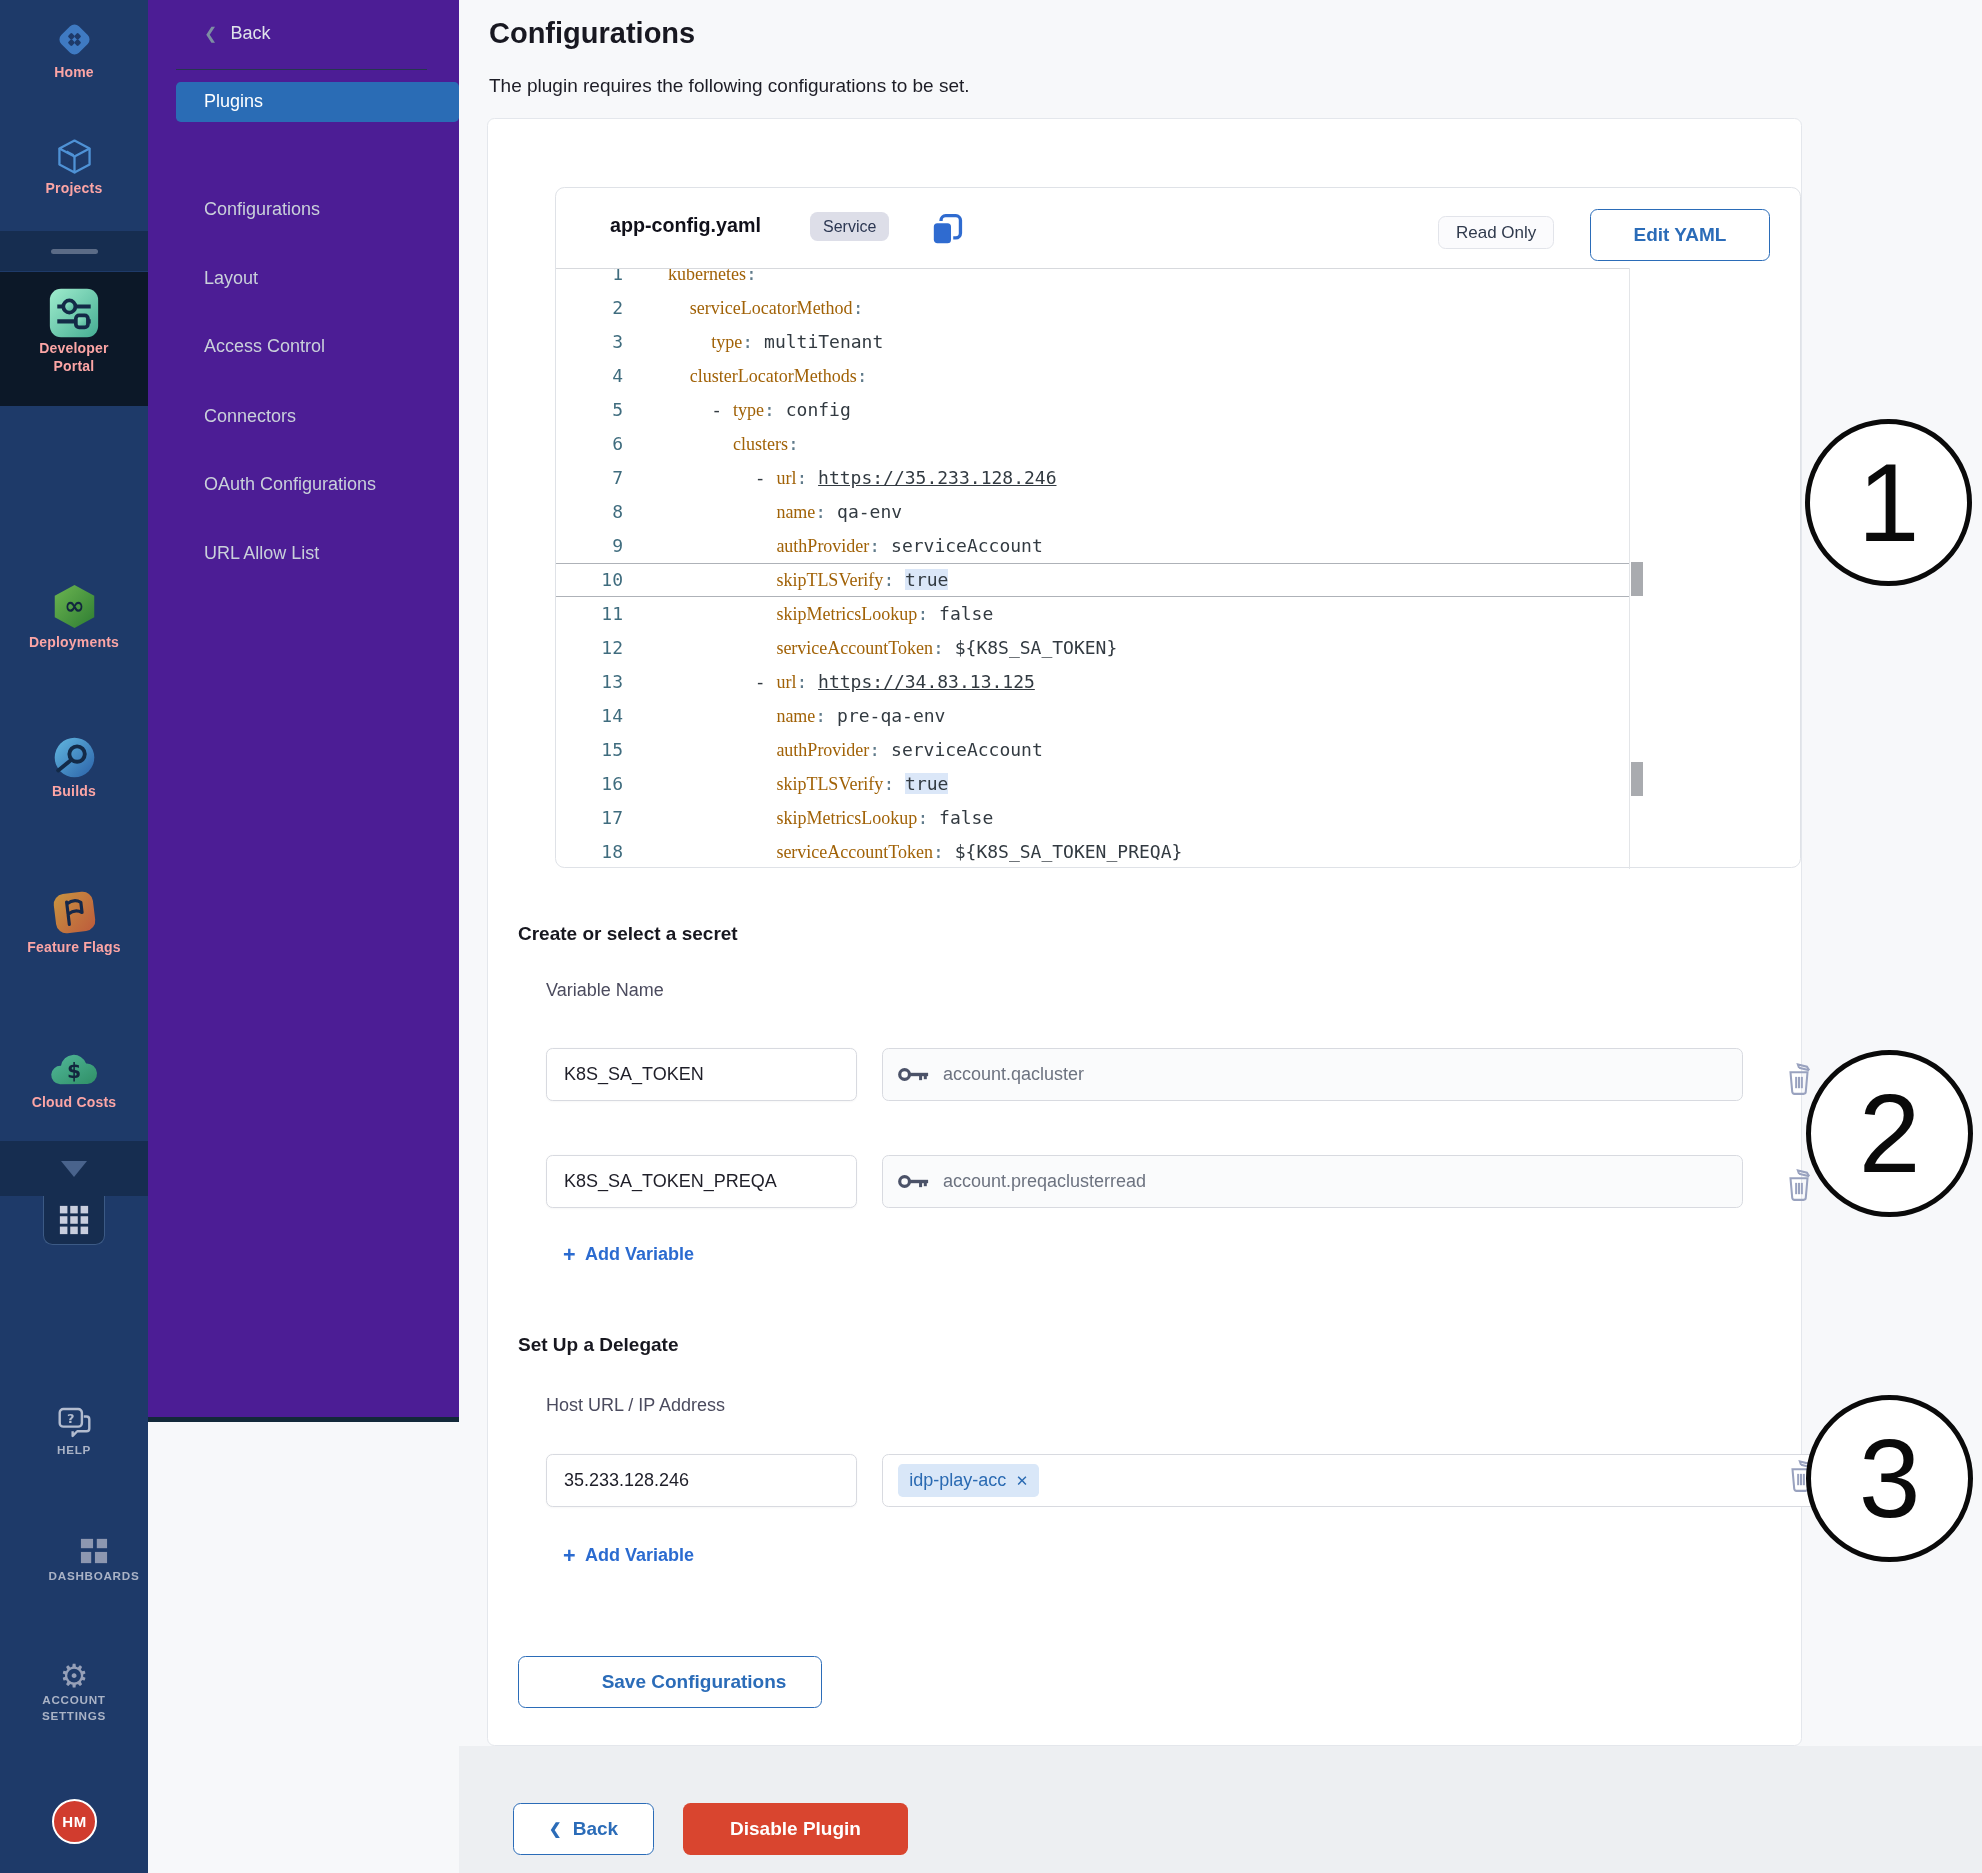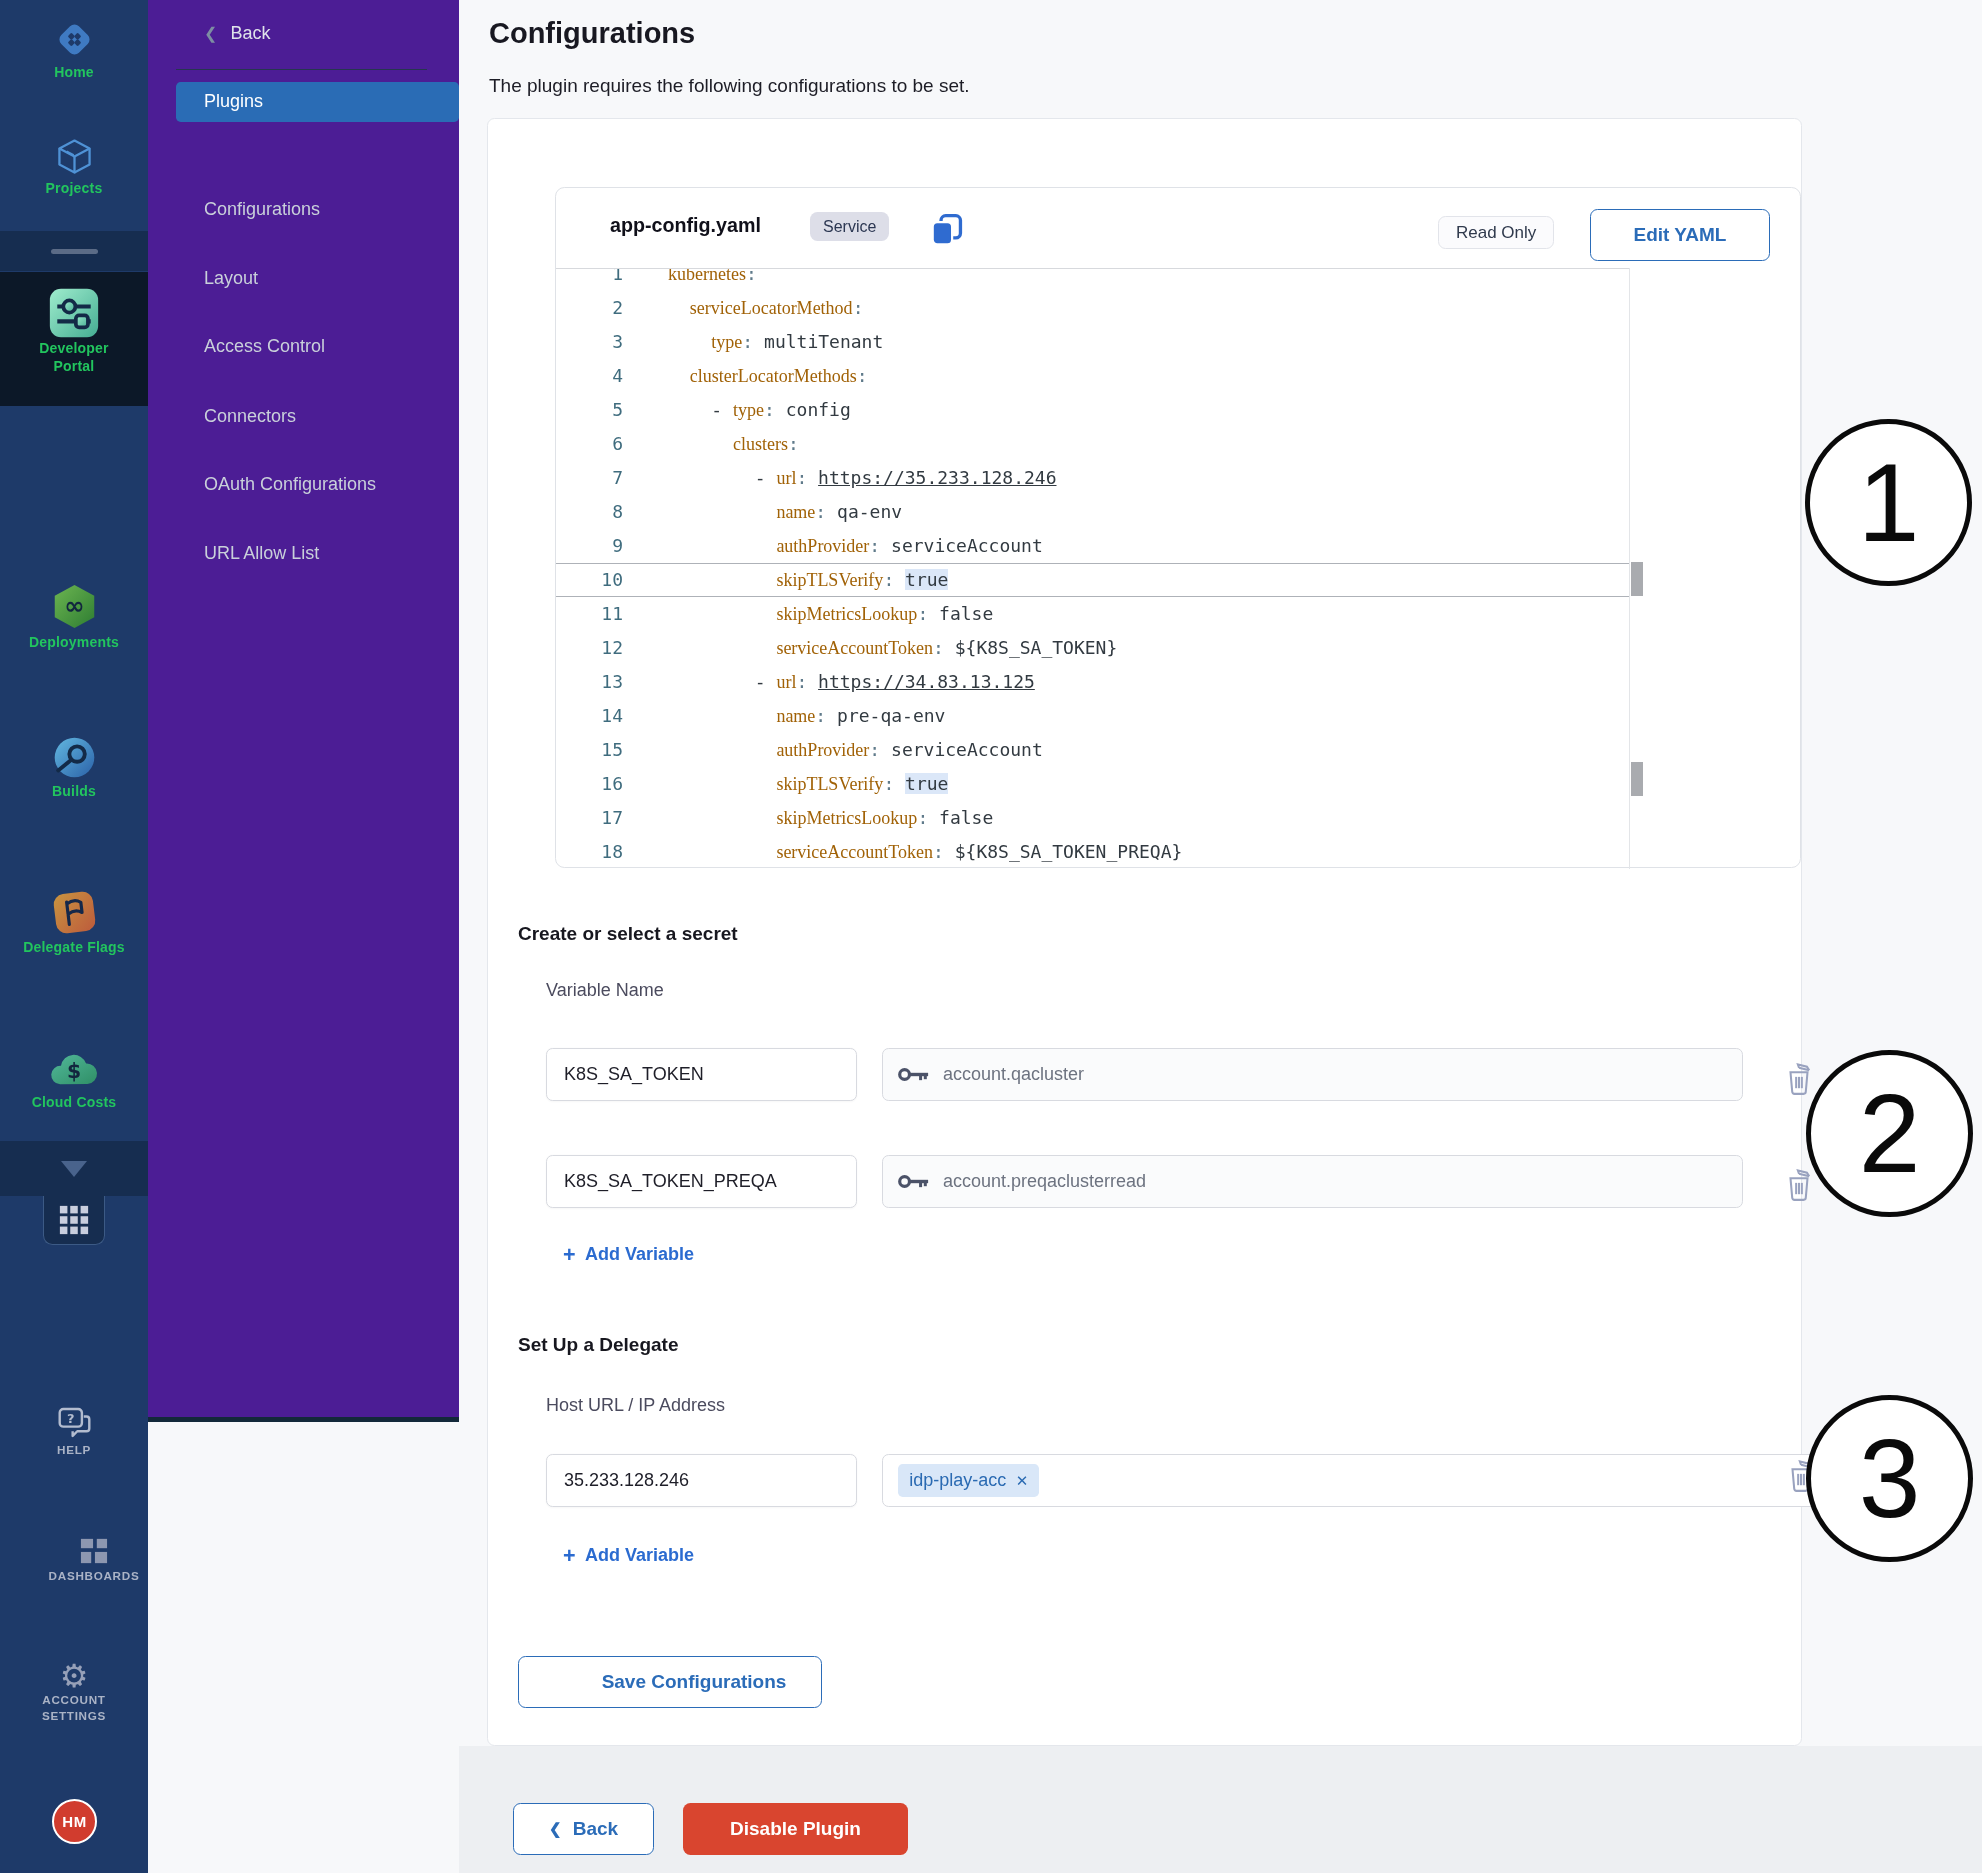--- a/index.html
+++ b/index.html
@@ -3,21 +3,21 @@
 <meta charset="utf-8">
 <style>
   * { box-sizing: border-box; margin: 0; padding: 0; }
   html,body { width:1983px; height:1874px; }
   body { font-family:"Liberation Sans",sans-serif; background:#f7f8fa; overflow:hidden; }
   #app { position:relative; width:1983px; height:1874px; background:#f7f8fa; overflow:hidden; }
 
   
   .sb1 { position:absolute; left:0; top:0; width:148px; height:1874px; background:#1e3a69; z-index:5; }
   .sb1 .cell { position:absolute; width:148px; text-align:center; }
-  .sb1 .mod-label { color:#22c55e; font-size:14px; font-weight:bold; line-height:18px; letter-spacing:0.2px; }
+  .sb1 .mod-label { color:#fca5a5; font-size:14px; font-weight:bold; line-height:18px; letter-spacing:0.2px; }
   .sb1 .small-label { color:#aab3c6; font-size:11.7px; font-weight:bold; letter-spacing:0.7px; line-height:16px; }
   .sb1-strip { position:absolute; left:0; width:148px; background:#162d50; }
   .sb1-dash { position:absolute; left:51px; width:47px; height:4.7px; border-radius:2.8px; background:#5b6b86; }
   .devportal-cell { position:absolute; left:0; top:272px; width:148px; height:134px; background:#0c1828; }
   .grid-tab { position:absolute; left:43px; top:1196px; width:62px; height:49px; background:#162d50;
               border:1.4px solid #3c5a85; border-top:none; border-radius:0 0 9.4px 9.4px;
               display:flex; align-items:center; justify-content:center; }
   .tri-down { width:0; height:0; border-left:13px solid transparent; border-right:13px solid transparent;
               border-top:16px solid #49638c; }
   .avatar { position:absolute; left:52px; top:1799px; width:45px; height:45px; border-radius:50%;
@@ -199,21 +199,21 @@
       <svg width="45" height="45" viewBox="0 0 48 48" style="transform:rotate(-7deg)">
         <defs>
             <linearGradient id="gorg" x1="0" y1="0" x2="1" y2="1">
           <stop offset="0" stop-color="#c99440"></stop>
               <stop offset="1" stop-color="#bd5b3c"></stop>
             </linearGradient>
           </defs>
         <rect x="3" y="3" width="42" height="42" rx="11" fill="url(#gorg)"></rect>
         <path d="M17 36 V12 m0 2 q8 -5 15 0 v11 q-7 -5 -15 0" fill="none" stroke="#15284a" stroke-width="3.4" stroke-linejoin="round" stroke-linecap="round"></path>
       </svg>
-      <div class="mod-label">Delegate Flags</div>
+      <div class="mod-label">Feature Flags</div>
     </div>
 
     <div class="cell" style="top:1049px;">
       <svg width="52" height="41" viewBox="0 0 56 44">
         <defs>
             <linearGradient id="gteal" x1="0" y1="0" x2="1" y2="1">
           <stop offset="0" stop-color="#52b89a"></stop>
               <stop offset="1" stop-color="#2f8f66"></stop>
             </linearGradient>
           </defs>

